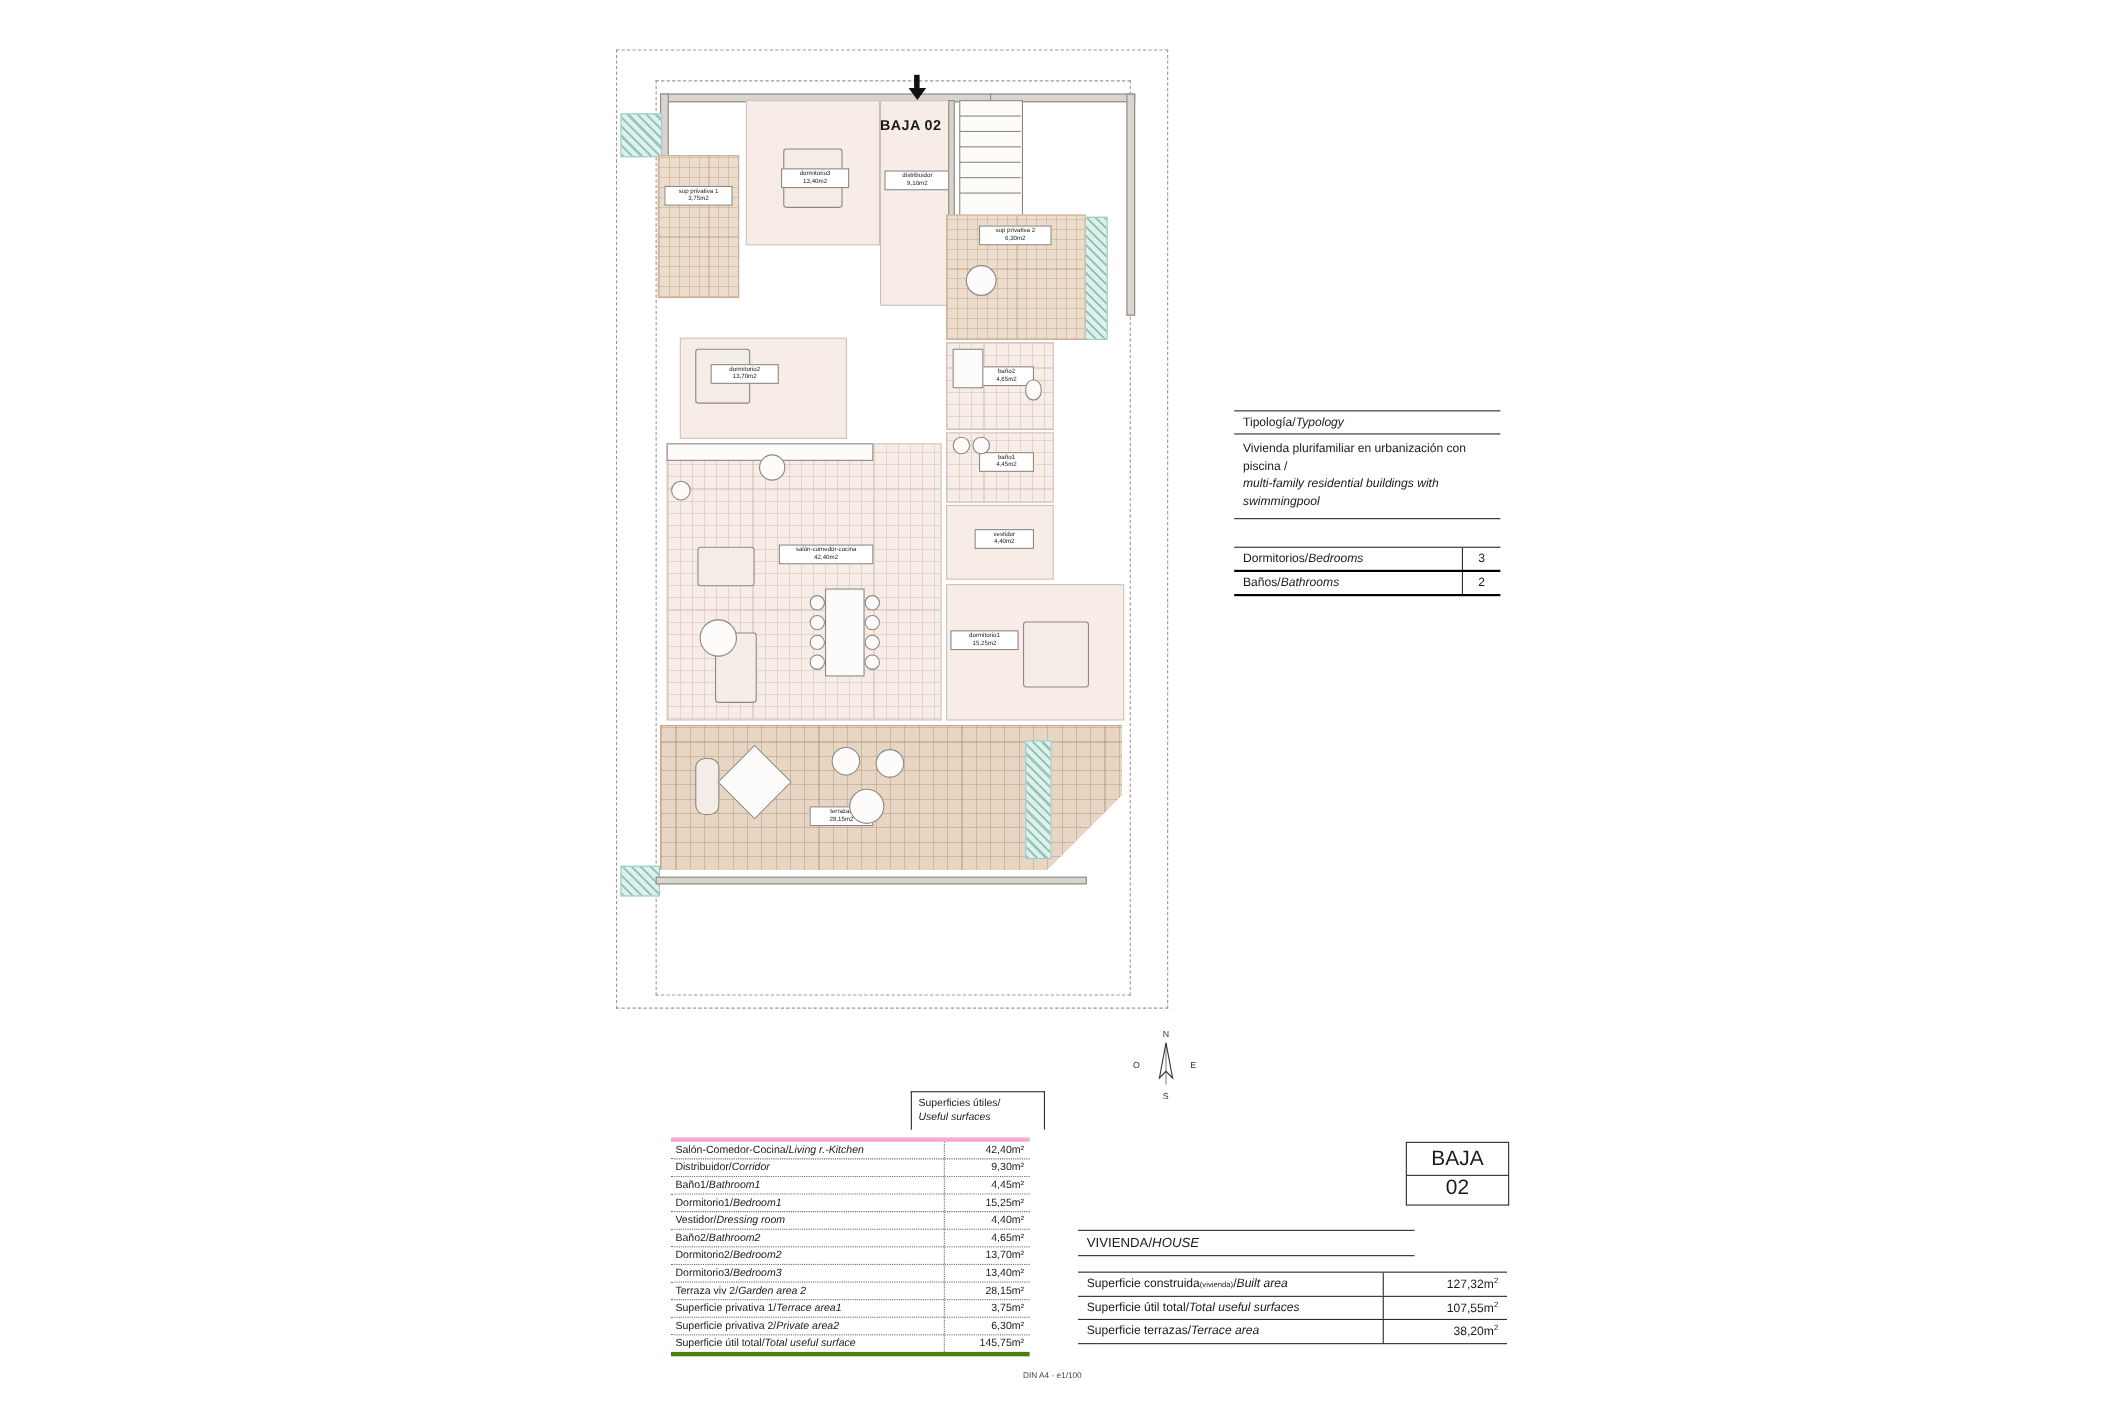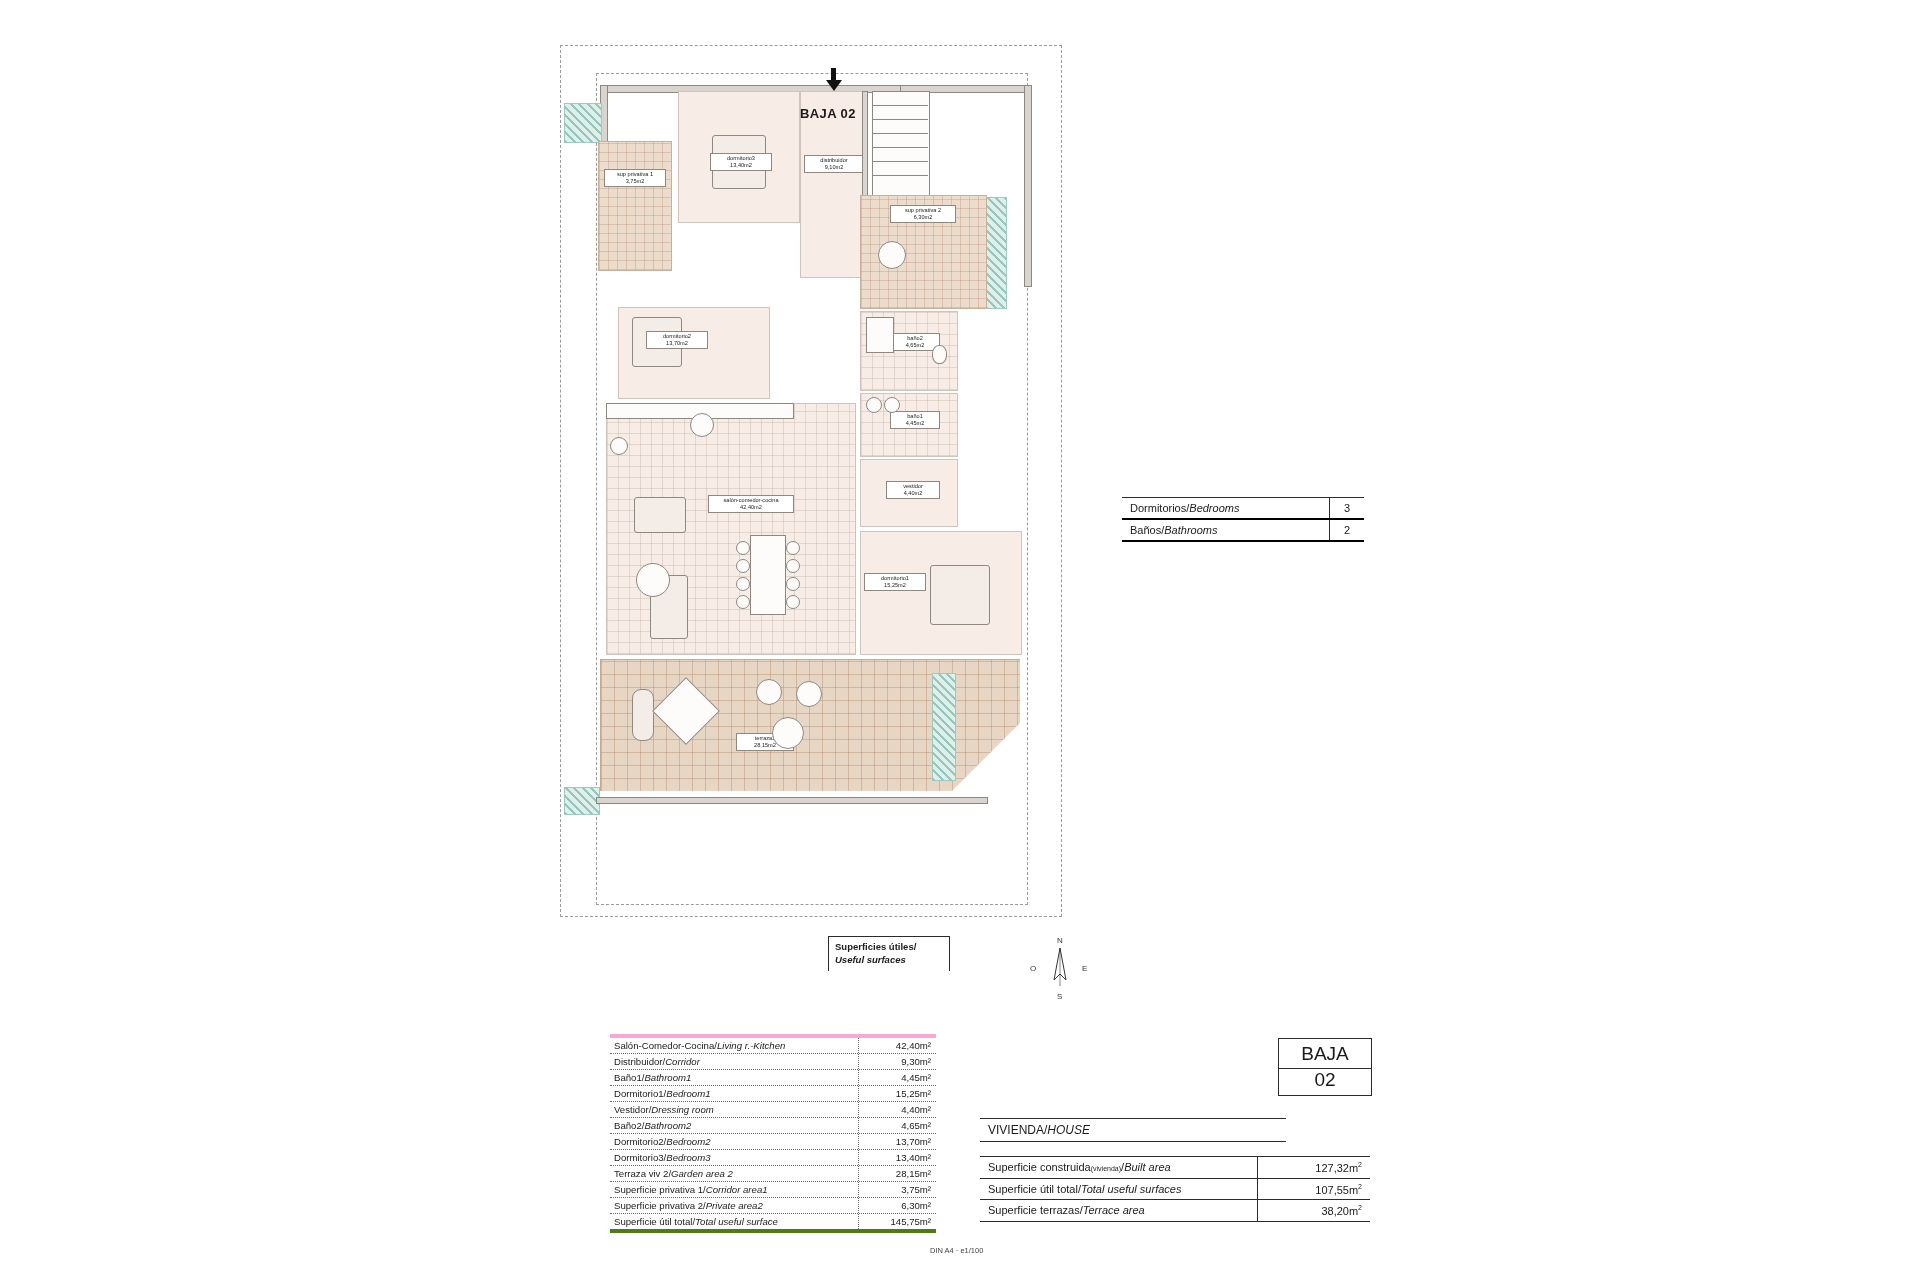--- a/index.html
+++ b/index.html
@@ -58,21 +58,21 @@
 
   
   .compass{position:absolute;left:1030px;top:940px;width:60px;height:60px;font-size:8px;color:#333;}
   .compass .n{position:absolute;left:27px;top:-4px;}
   .compass .s{position:absolute;left:27px;top:52px;}
   .compass .e{position:absolute;left:52px;top:24px;}
   .compass .o{position:absolute;left:0px;top:24px;}
 
   
   .floorname{position:absolute;left:610px;top:948px;width:218px;border:1px solid #2b2b2b;padding:6px 8px;font-size:12.5px;line-height:1.35;}
-  .usefulhdr{position:absolute;left:828px;top:936px;width:108px;border:1px solid #2b2b2b;border-bottom:none;padding:4px 6px;font-size:9.5px;line-height:1.35;font-weight:bold;}
+  .usefulhdr{position:absolute;left:828px;top:992px;width:108px;border:1px solid #2b2b2b;border-bottom:none;padding:4px 6px;font-size:9.5px;line-height:1.35;}
   .surftable{position:absolute;left:610px;top:1034px;width:326px;}
   .surftable .r{display:flex;border-bottom:1px dotted #6a6a6a;}
   .surftable .r:first-child{border-top:4px solid #f9a8d4;}
   .surftable .r.last{border-bottom:4px solid #4d7c0f;}
   .surftable .n{flex:1;padding:2px 4px;font-size:9.6px;white-space:nowrap;}
   .surftable .v{width:72px;text-align:right;padding:2px 5px 2px 0;font-size:9.6px;border-left:1px dotted #6a6a6a;}
   .scale{position:absolute;left:930px;top:1246px;font-size:7.5px;color:#444;}
 
   
   .bajabox{position:absolute;left:1278px;top:1038px;width:92px;border:1px solid #2b2b2b;text-align:center;}
@@ -212,20 +212,29 @@
 
     <div class="wall" style="left:36px;top:752px;width:390px;height:5px;"></div>
   </div>
 
   <div class="arrow">
     <div class="stem"></div>
       <div class="head"></div>
   </div>
   <div class="baja02-top">BAJA 02</div>
 
+  <div class="typology">
+    <div class="hdr">
+      <span>Tipología/</span><span class="it">Typology</span>
+    </div>
+    <div class="body">
+      <span>Vivienda plurifamiliar en urbanización con piscina  /</span><br>
+      <span class="it">multi-family residential buildings with swimmingpool</span>
+    </div>
+  </div>
   <div class="counts">
     <div class="row">
       <div class="k"><span>Dormitorios/</span><span class="it">Bedrooms</span></div>
       <div class="v">3</div>
     </div>
     <div class="row">
       <div class="k"><span>Baños/</span><span class="it">Bathrooms</span></div>
       <div class="v">2</div>
     </div>
   </div>
@@ -279,21 +288,21 @@
       </div>
     <div class="r">
         <div class="n"><span>Dormitorio3/</span><span class="it">Bedroom3</span></div>
         <div class="v">13,40m²</div>
       </div>
     <div class="r">
         <div class="n"><span>Terraza viv 2/</span><span class="it">Garden area 2</span></div>
         <div class="v">28,15m²</div>
       </div>
     <div class="r">
-        <div class="n"><span>Superficie privativa 1/</span><span class="it">Corridor area1</span></div>
+        <div class="n"><span>Superficie privativa 1/</span><span class="it">Terrace area1</span></div>
         <div class="v">3,75m²</div>
       </div>
     <div class="r">
         <div class="n"><span>Superficie privativa 2/</span><span class="it">Private area2</span></div>
         <div class="v">6,30m²</div>
       </div>
     <div class="r last">
         <div class="n"><span>Superficie útil total/</span><span class="it">Total useful surface</span></div>
         <div class="v">145,75m²</div>
       </div>

